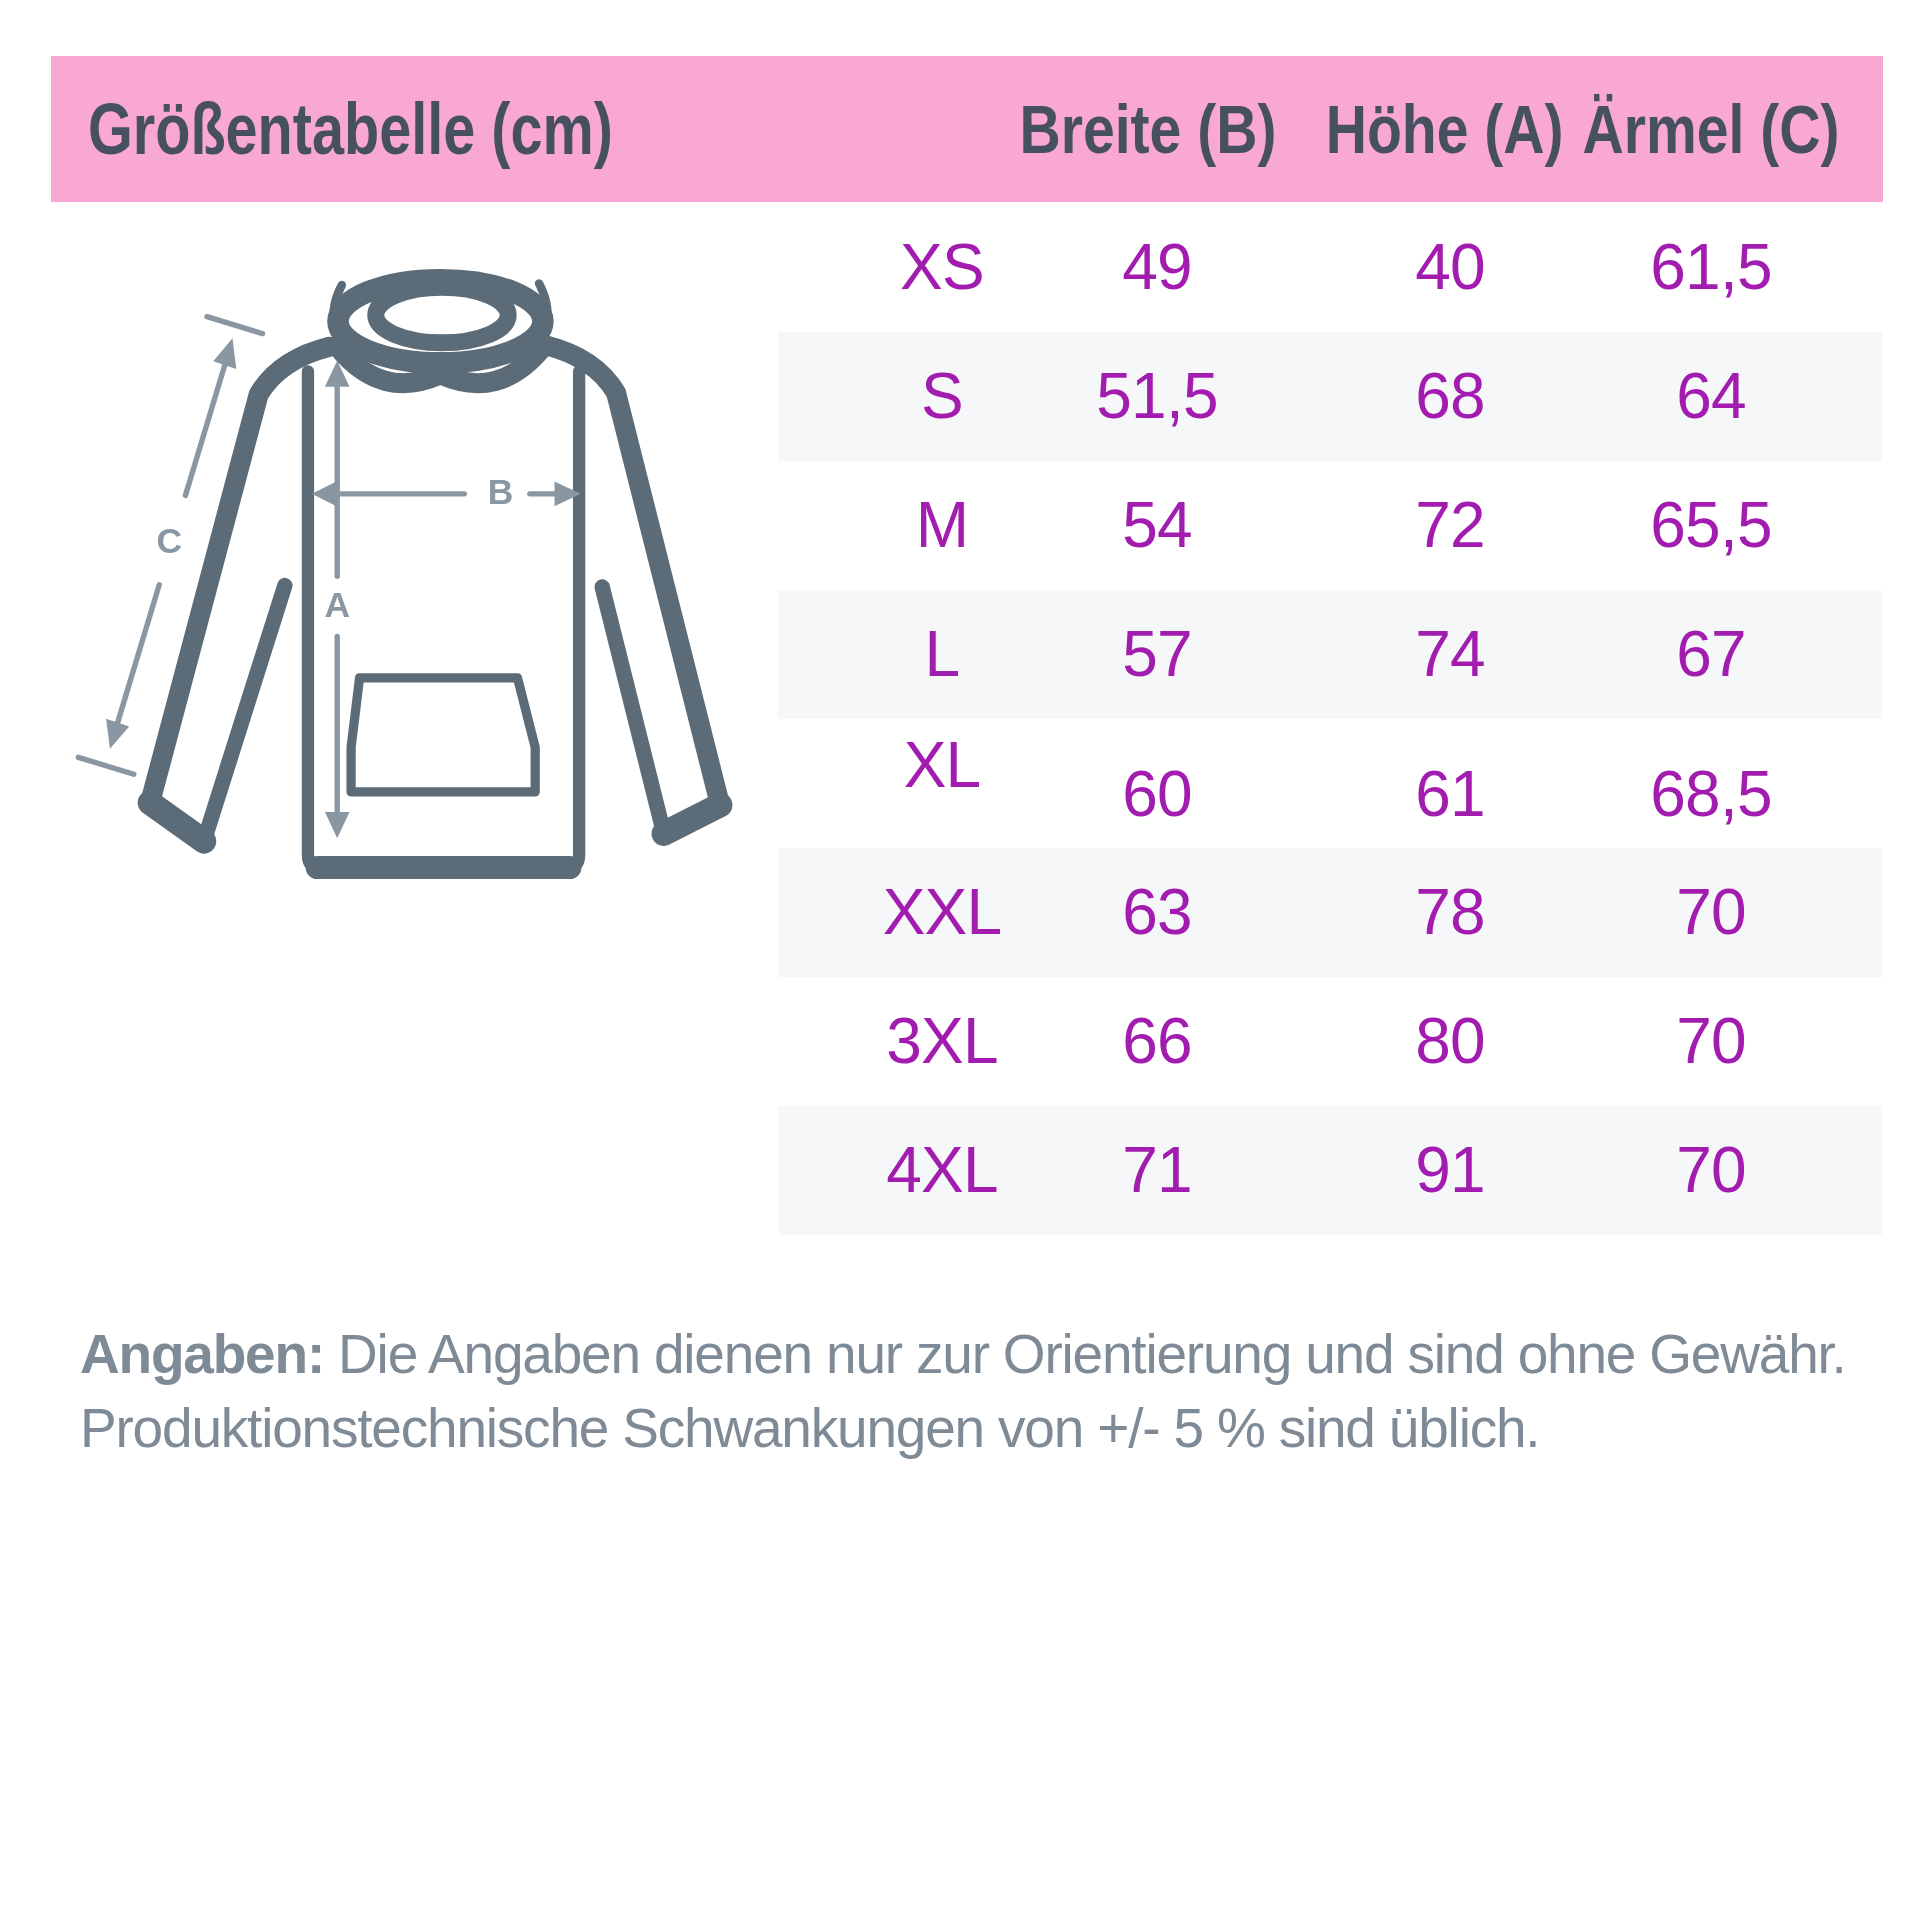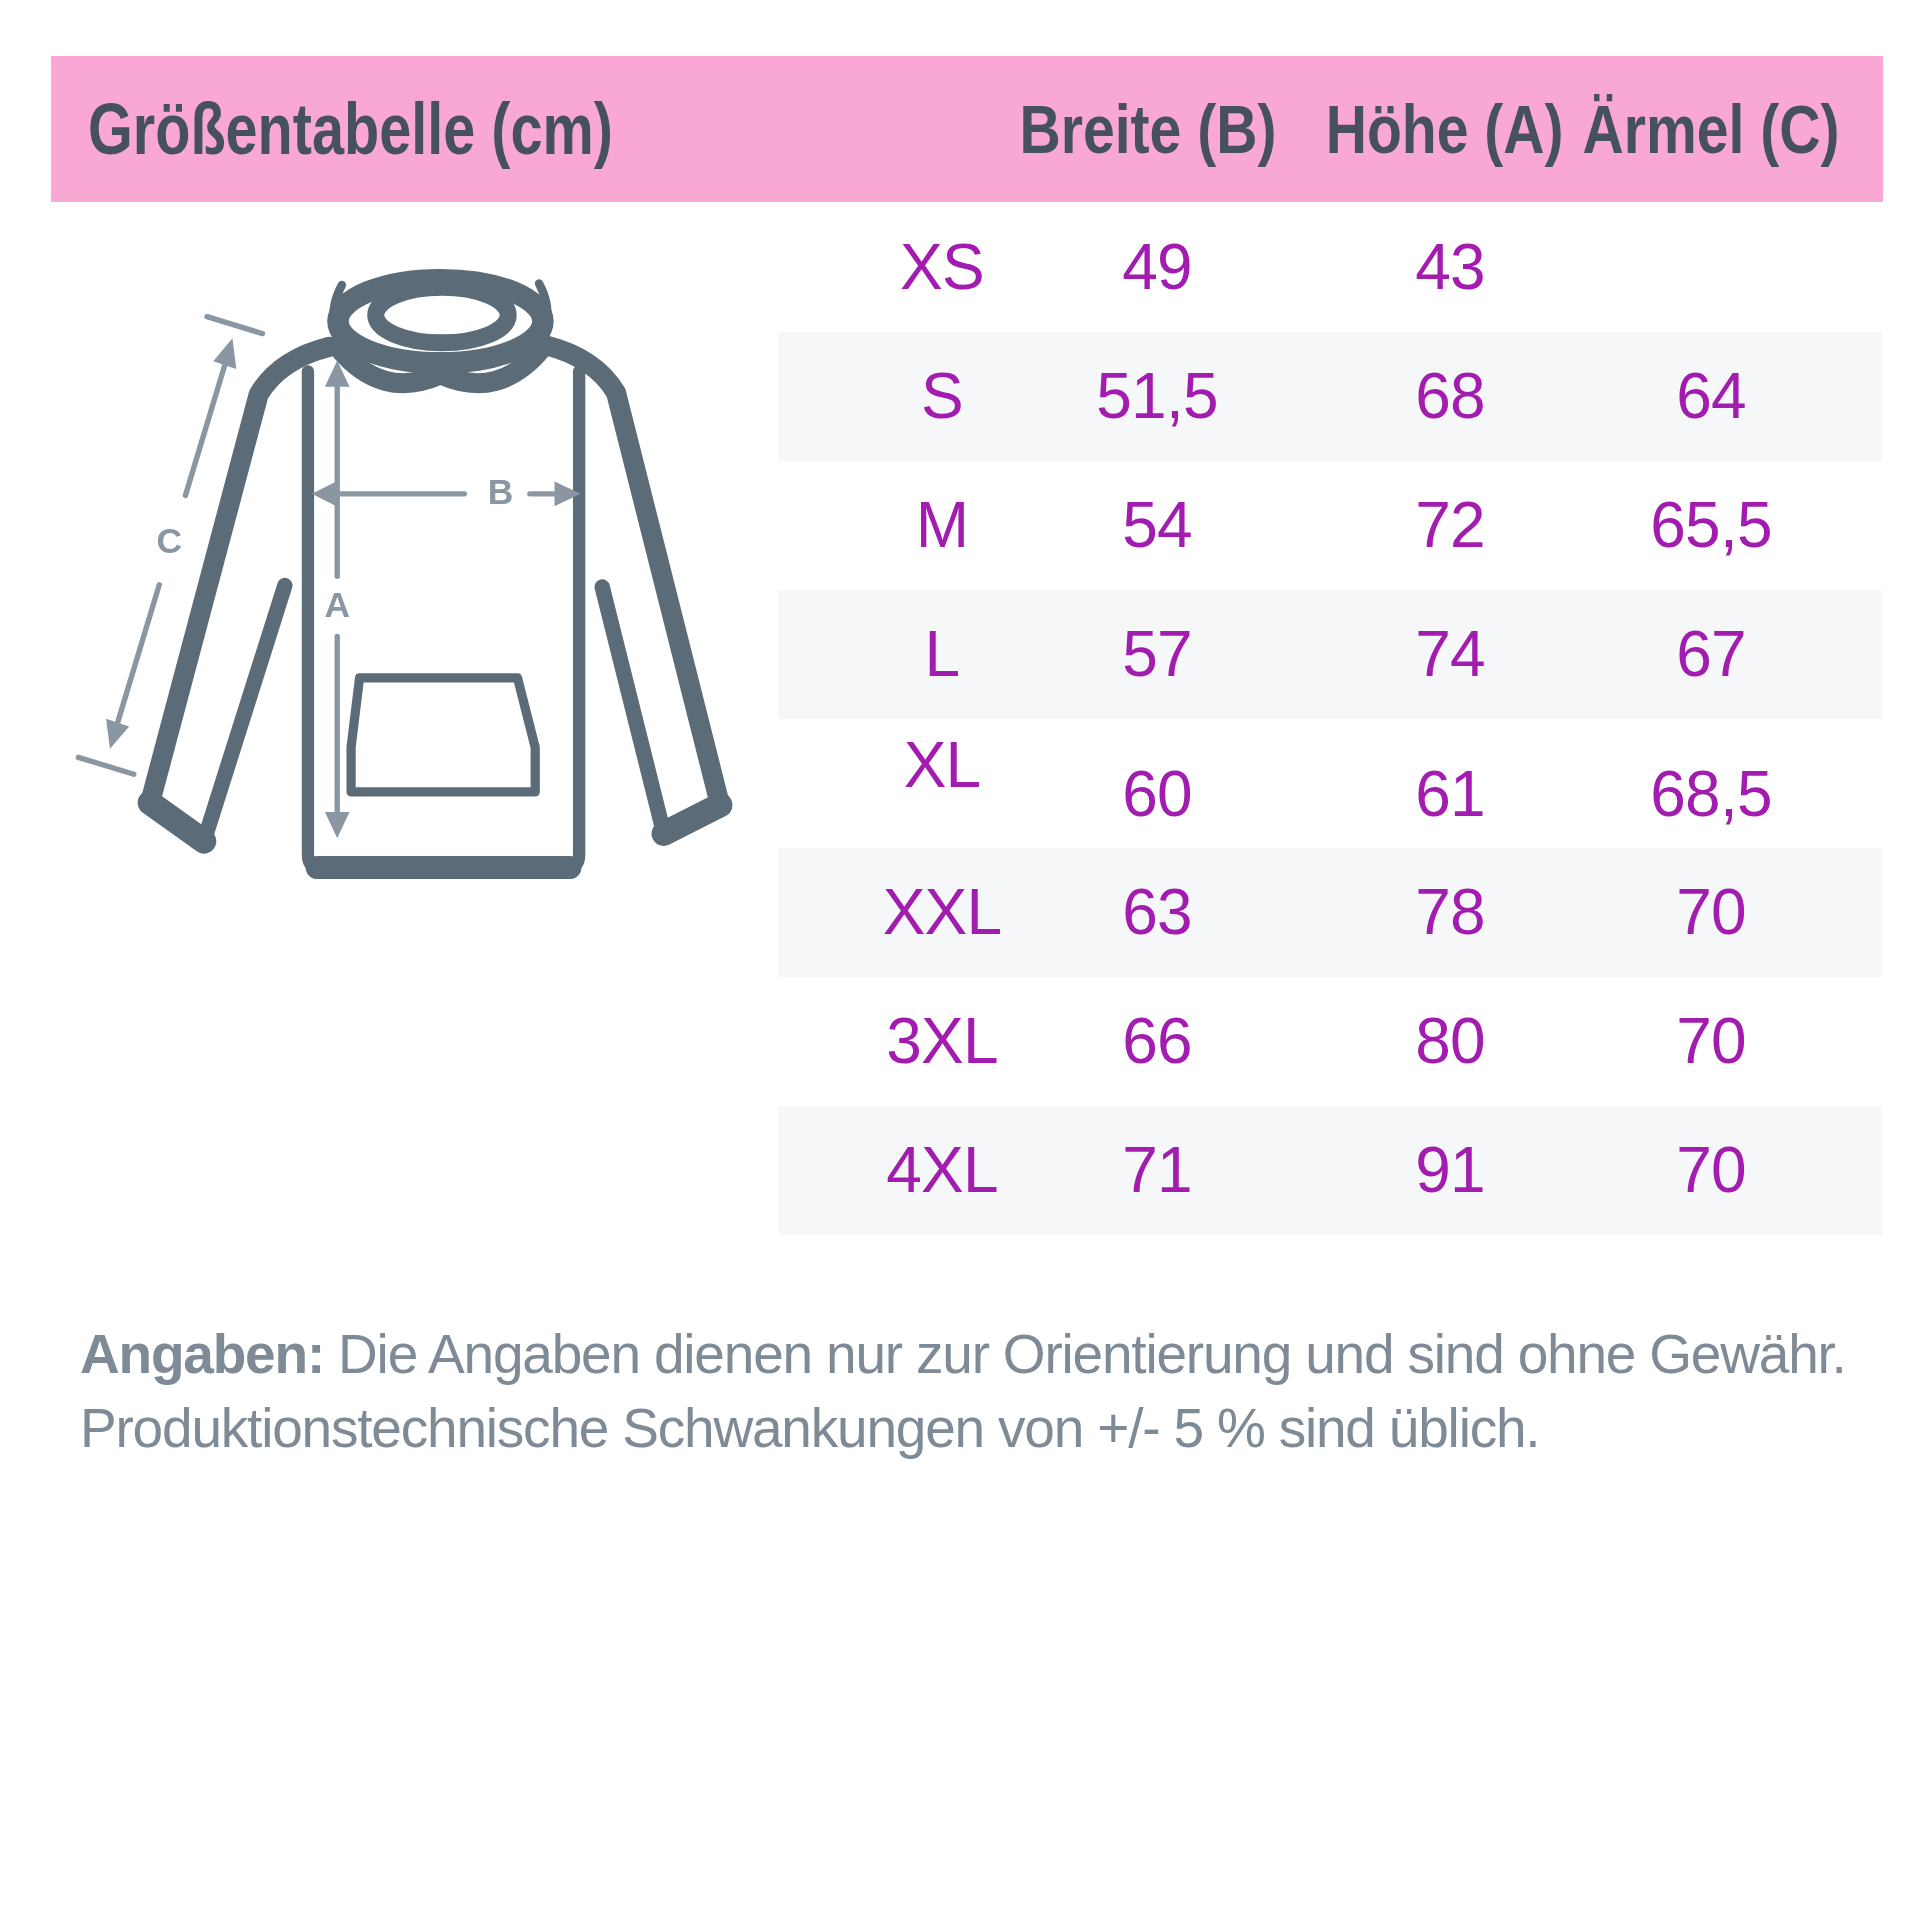--- a/index.html
+++ b/index.html
@@ -87,21 +87,22 @@
     <div class="colhead ch-c">
       <span class="sq">Ärmel (C)</span>
     </div>
   </header>
 
   <section class="rows">
 
     <div class="row">
       <span class="cell col-size">XS</span>
       <span class="cell col-b val">49</span>
-      <span class="cell col-a val">43</span>
+      <span class="cell col-a val">40</span>
+      <span class="cell col-c val">61,5</span>
     </div>
 
     <div class="row">
       <div class="band"></div>
       <span class="cell col-size">S</span>
       <span class="cell col-b val">51,5</span>
       <span class="cell col-a val">68</span>
       <span class="cell col-c val">64</span>
     </div>
 

